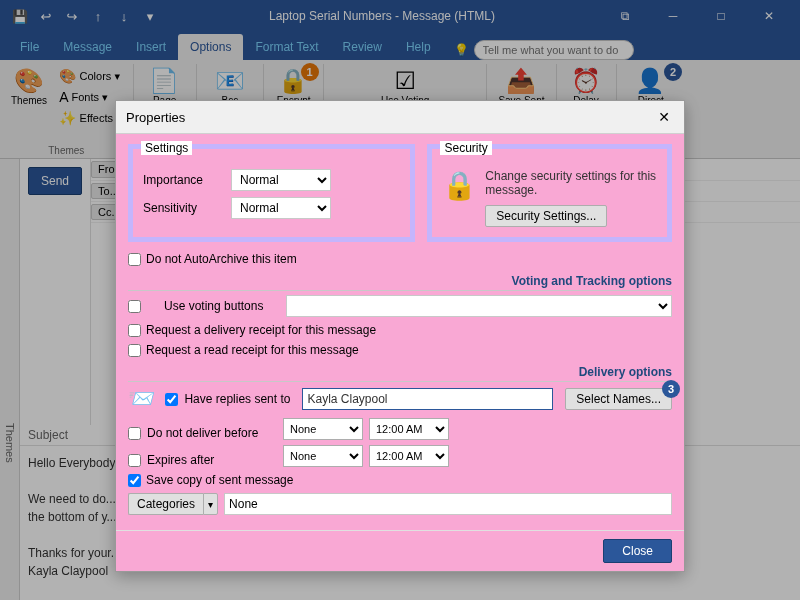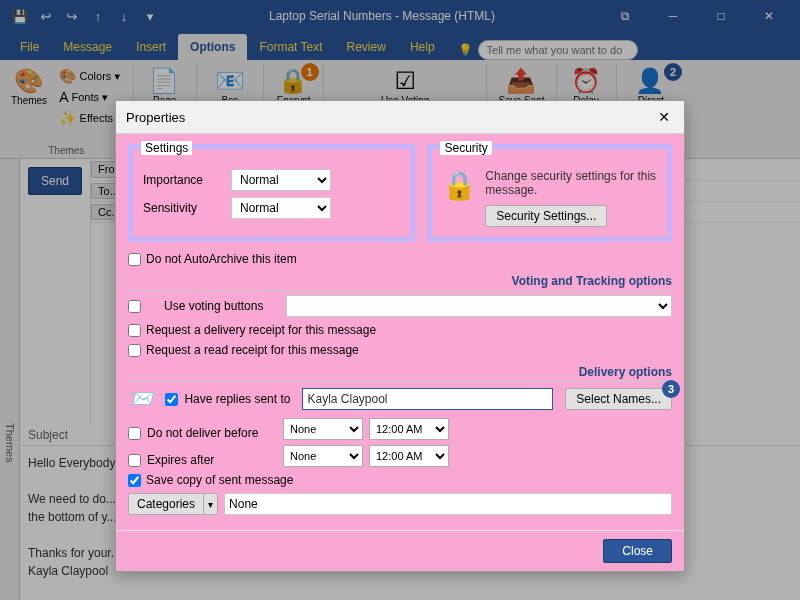--- a/index.html
+++ b/index.html
@@ -25,29 +25,29 @@
     
     .ribbon-tabs {
       background: #2b579a;
       display: flex;
       align-items: flex-end;
       padding: 0 8px;
       height: 28px;
     }
     .ribbon-tab {
       padding: 4px 12px;
-      color: #fde047;
+      color: #7dd3fc;
       cursor: pointer;
       font-size: 12px;
       border-radius: 3px 3px 0 0;
       height: 26px;
       display: flex;
       align-items: center;
     }
-    .ribbon-tab.active { background: #f0f0f0; color: #2b579a; font-weight: bold; }
+    .ribbon-tab.active { background: #f0f0f0; color: #2b579a; font-weight: normal; }
 
     
     .ribbon {
       background: #f0f0f0;
       border-bottom: 1px solid #c8c8c8;
       display: flex;
       align-items: stretch;
       padding: 4px 0 0 0;
       min-height: 90px;
     }

